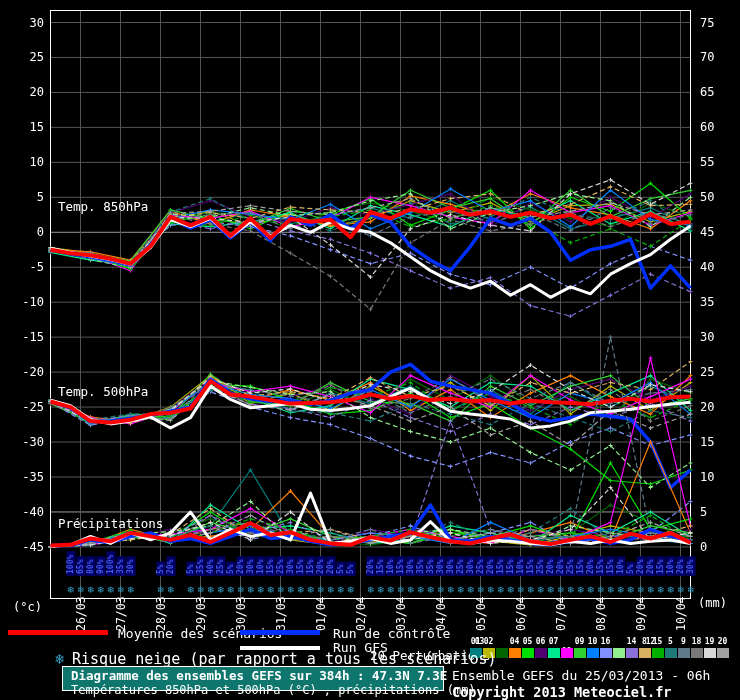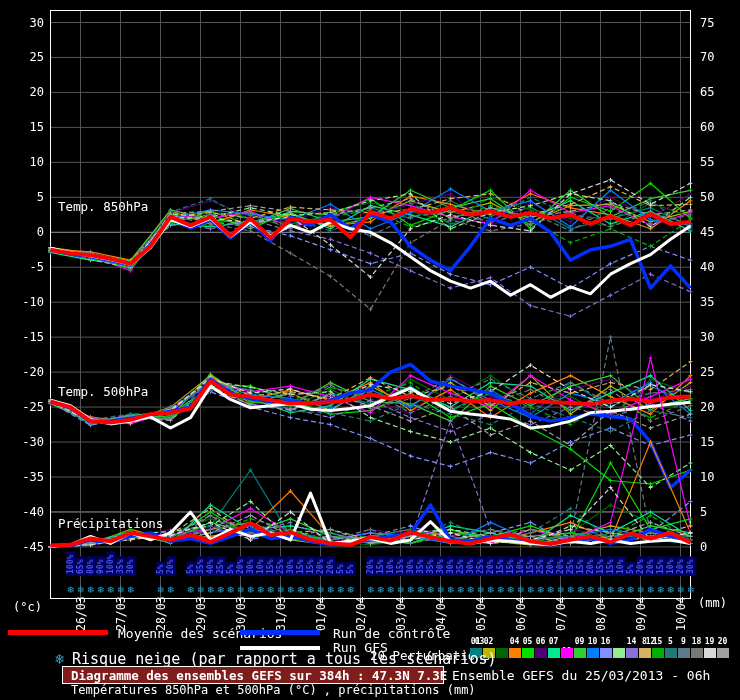--- a/index.html
+++ b/index.html
@@ -4,22 +4,22 @@
 <style>
   html,body{margin:0;padding:0;background:#000;}
   .stage{position:relative;width:740px;height:700px;background:#000;overflow:hidden;
          font-family:"DejaVu Sans Mono","Liberation Mono",monospace;color:#fff;}
   .stage *{box-sizing:border-box;}
   svg text{font-family:"DejaVu Sans Mono","Liberation Mono",monospace;}
   .swatch{position:absolute;height:5px;}
   .leg-label{position:absolute;font-size:13px;color:#fff;white-space:nowrap;}
   .pert-num{position:absolute;font-size:8px;font-weight:bold;color:#fff;width:13px;text-align:center;}
   .pert-sq{position:absolute;width:12px;height:10px;}
-  .footer-box{position:absolute;left:62px;top:666px;width:382px;height:18px;
-              border:1px solid #fff;background:#7f1d1d;padding:1px 8px;}
+  .footer-box{position:absolute;left:62px;top:666px;width:382px;height:25px;
+              border:1px solid #fff;background:#0f766e;padding:1px 8px;}
   .footer-line1{font-size:12.5px;font-weight:bold;white-space:nowrap;letter-spacing:0px;}
   .footer-line2{font-size:12px;white-space:nowrap;}
   .run-info{position:absolute;left:452px;top:668px;font-size:13px;white-space:nowrap;}
   .copyright{position:absolute;left:452px;top:684px;font-size:13.5px;font-weight:bold;white-space:nowrap;}
   .snow-legend{position:absolute;left:55px;top:650px;font-size:15px;white-space:nowrap;}
   .snowflake-glyph{color:#35a0c8;margin-right:8px;}
 </style>
 </head>
 <body>
 
@@ -494,13 +494,14 @@
 
   
   <div class="snow-legend"><span class="snowflake-glyph">❄</span><span>Risque neige (par rapport a tous les scénarios)</span></div>
 
   
   <div class="footer-box">
     <div class="footer-line1">Diagramme des ensembles GEFS sur 384h : 47.3N 7.3E</div>
     <div class="footer-line2">Températures 850hPa et 500hPa (°C) , précipitations (mm)</div>
   </div>
   <div class="run-info">Ensemble GEFS du 25/03/2013 - 06h</div>
+  <div class="copyright">Copyright 2013 Meteociel.fr</div>
 </div>
 
 </body></html>

